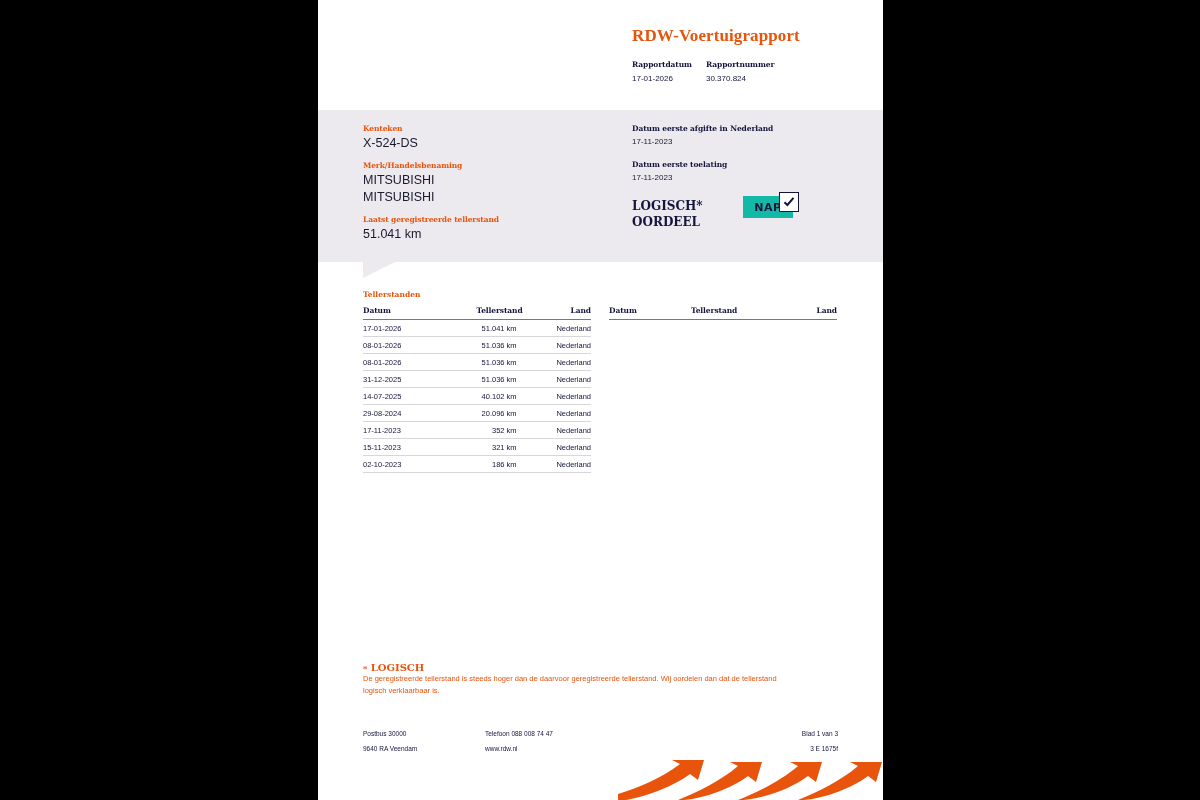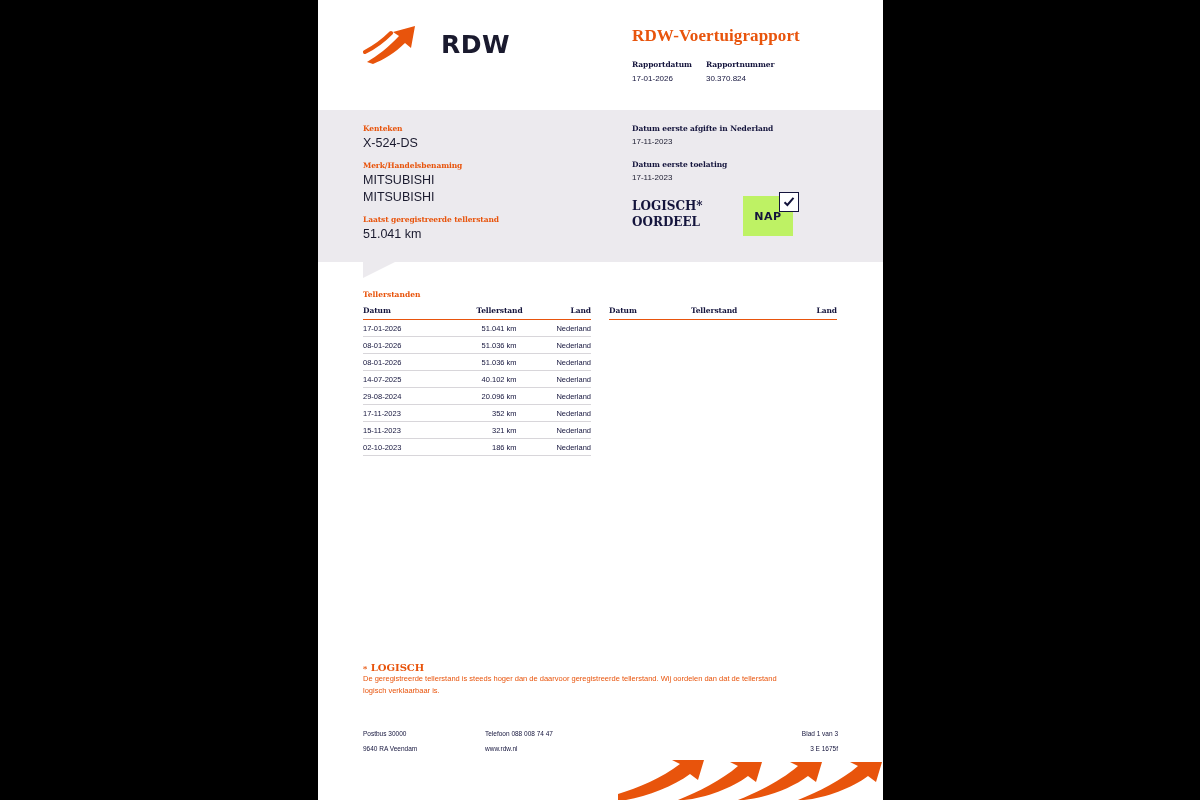--- a/index.html
+++ b/index.html
@@ -136,22 +136,22 @@
     font-weight: bold;
     font-size: 12px;
     color: #14143c;
     line-height: 1.35;
   }
   .nap-badge {
     position: absolute;
     left: 425px;
     top: 86px;
     width: 50px;
-    height: 40px;
-    background: #bef264;
+    height: 22px;
+    background: #14b8a6;
     display: flex;
     align-items: center;
     justify-content: center;
   }
   .nap-badge .nap-text {
     font-family: "DejaVu Sans", sans-serif;
     font-weight: bold;
     font-size: 11px;
     color: #14143c;
     letter-spacing: 0.5px;
@@ -264,29 +264,20 @@
     height: 40px;
     overflow: hidden;
   }
 </style>
 </head>
 <body>
 
 <div id="page">
 
   <div class="header">
-    <div class="logo-wrap">
-      <span class="logo-mark">
-        <svg width="72" height="44" viewBox="0 0 72 44">
-          <path d="M4 40 C 14 34, 26 25, 36 14 L 30 10 L 52 4 L 48 26 L 42 21 C 32 31, 20 38, 10 42 Z" fill="#e8540c"></path>
-          <path d="M2 30 C 10 26, 20 19, 28 11" stroke="#e8540c" stroke-width="4" fill="none" stroke-linecap="round"></path>
-        </svg>
-      </span>
-      <span class="logo-text">RDW</span>
-    </div>
 
     <div class="report-title">RDW-Voertuigrapport</div>
 
     <div class="rep-meta">
       <div class="col">
         <div class="lbl">Rapportdatum</div>
         <div class="val">17-01-2026</div>
       </div>
       <div class="col">
         <div class="lbl">Rapportnummer</div>
@@ -355,20 +346,25 @@
               <td>08-01-2026</td>
               <td class="c2">51.036 km</td>
               <td class="r">Nederland</td>
             </tr>
           <tr>
               <td>08-01-2026</td>
               <td class="c2">51.036 km</td>
               <td class="r">Nederland</td>
             </tr>
           <tr>
+              <td>31-12-2025</td>
+              <td class="c2">51.036 km</td>
+              <td class="r">Nederland</td>
+            </tr>
+          <tr>
               <td>14-07-2025</td>
               <td class="c2">40.102 km</td>
               <td class="r">Nederland</td>
             </tr>
           <tr>
               <td>29-08-2024</td>
               <td class="c2">20.096 km</td>
               <td class="r">Nederland</td>
             </tr>
           <tr>

